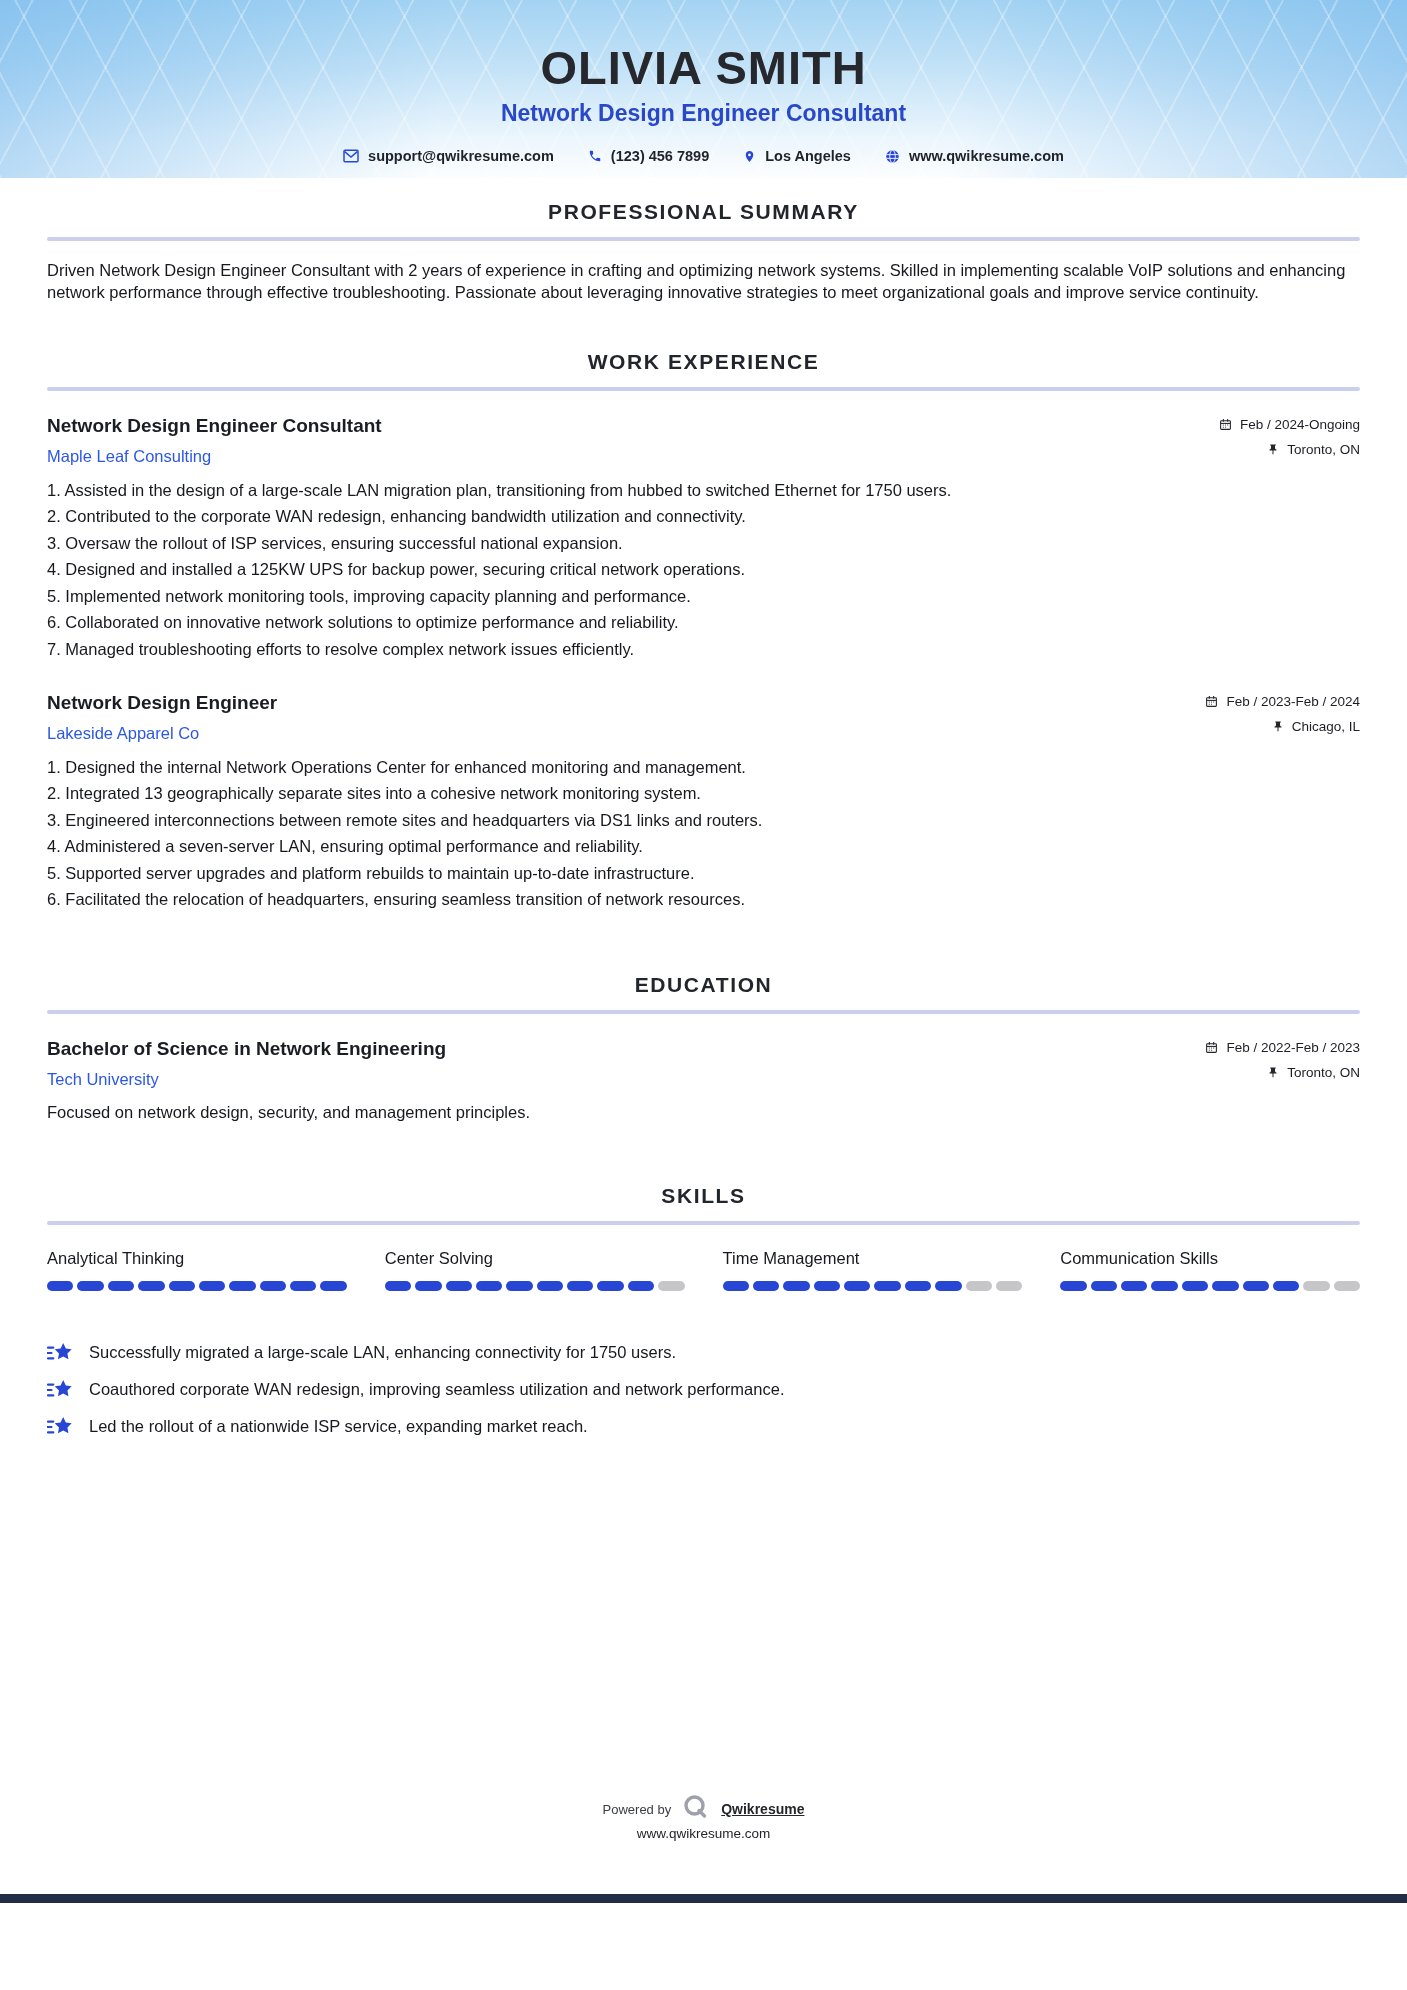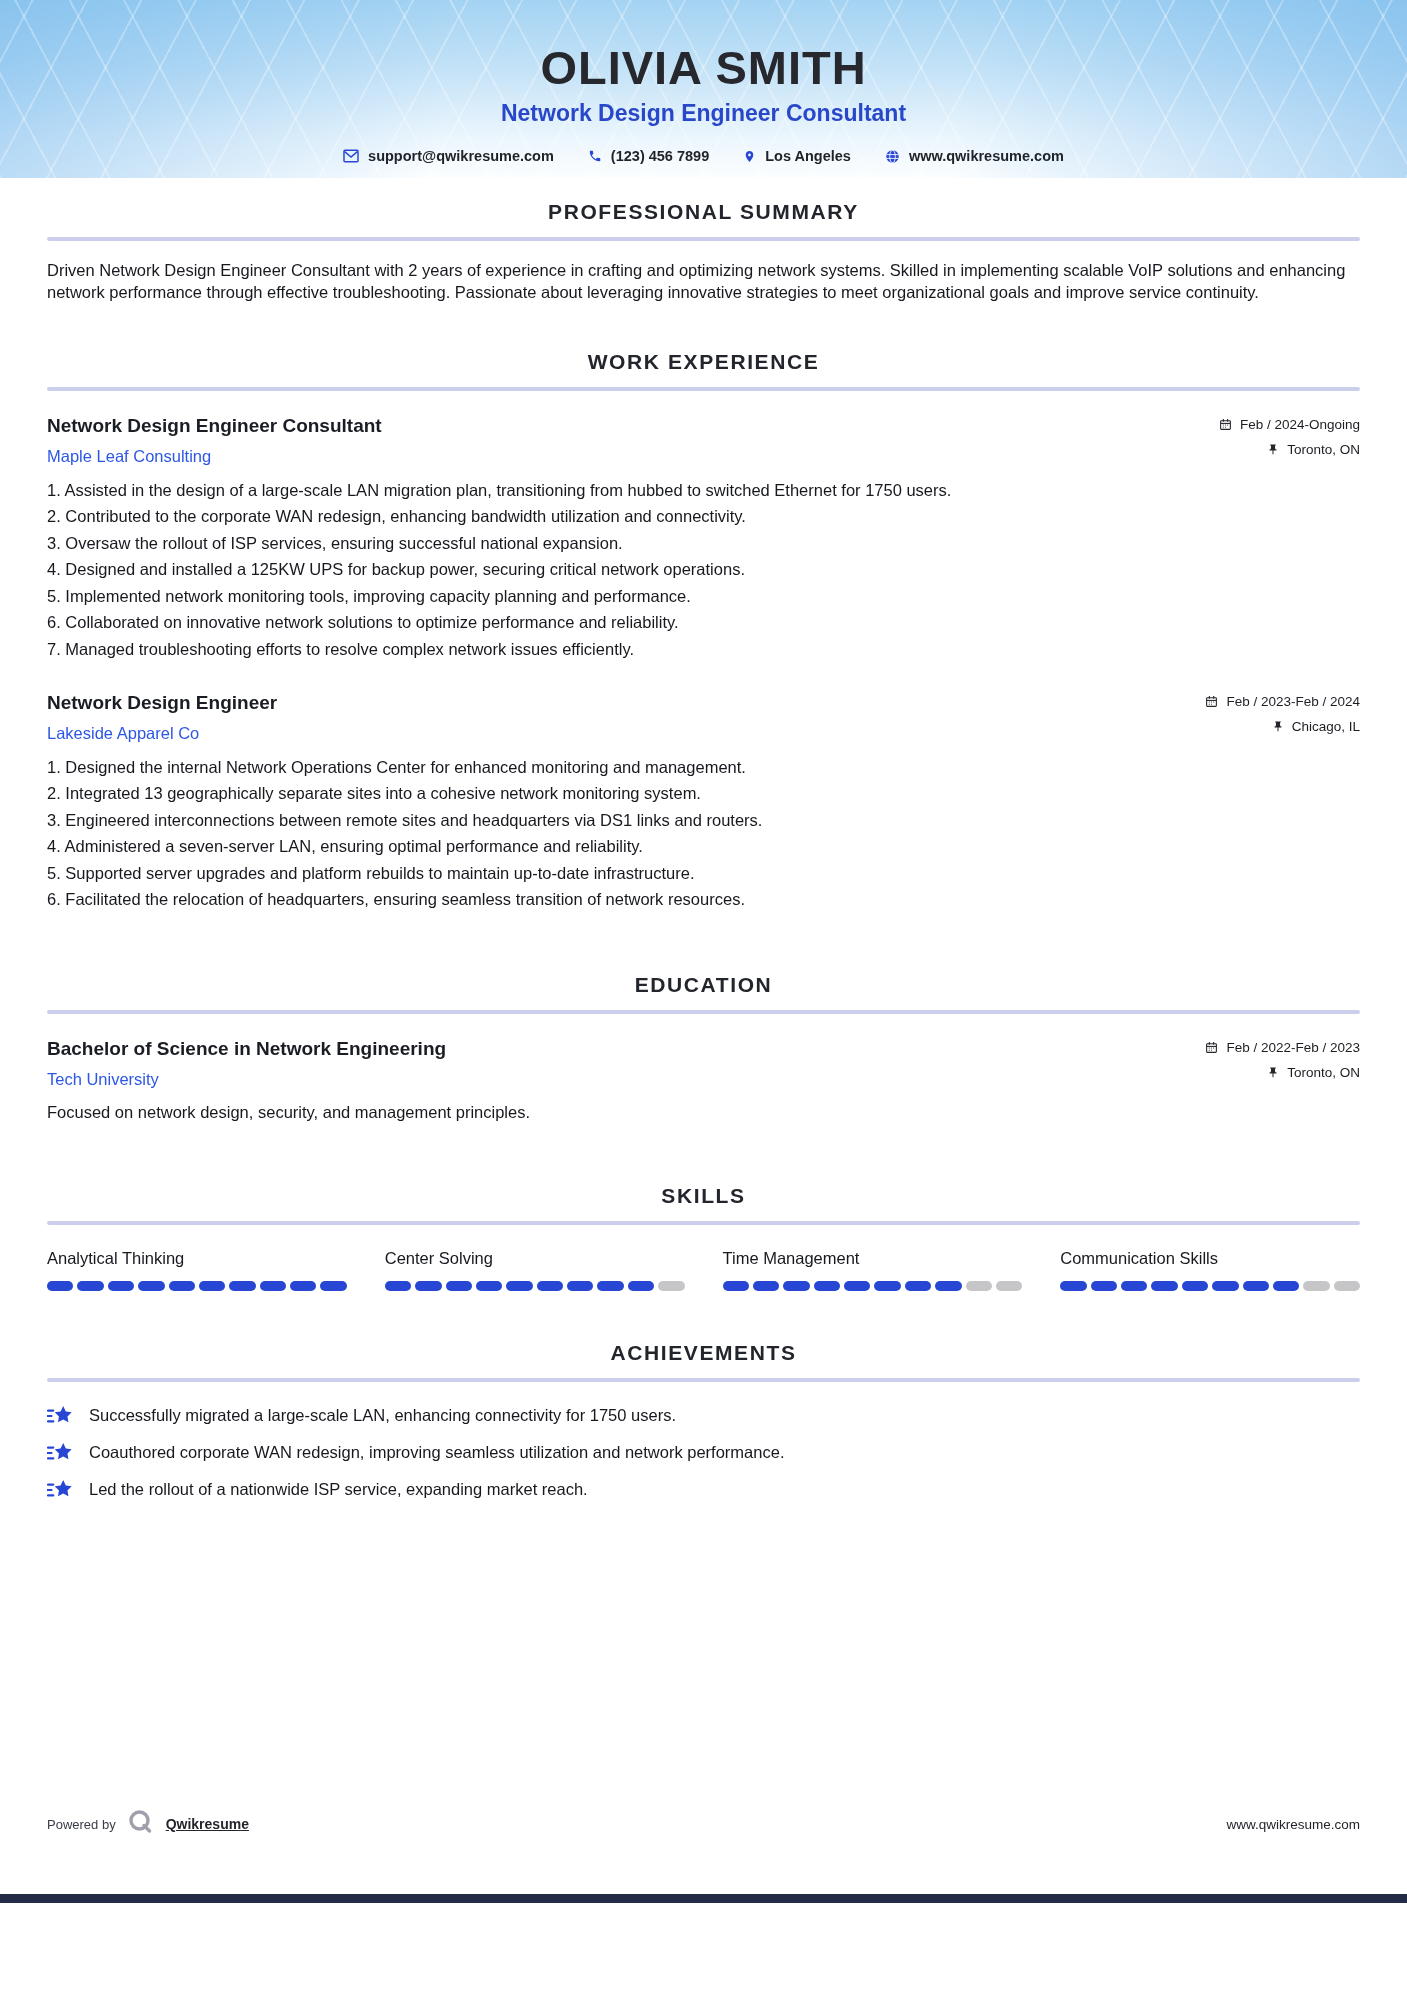--- a/index.html
+++ b/index.html
@@ -117,20 +117,21 @@
 
   
   .footer {
     position: absolute;
     left: 0; right: 0;
     bottom: 62px;
     padding: 0 47px;
     display: flex;
     justify-content: space-between;
     align-items: center;
+    flex-direction: column;
   }
   .footer-left { display: flex; align-items: center; gap: 10px; }
   .powered-by { font-size: 13px; color: #3a3d46; }
   .brand-link { font-size: 14px; font-weight: 600; color: #23252b; text-decoration: underline; }
   .footer-site { font-size: 13.5px; color: #23252b; }
   .bottom-bar {
     position: absolute;
     left: 0; right: 0; bottom: 0;
     height: 9px;
     background: var(--bottom-bar, #222c46);
@@ -377,24 +378,20 @@
               <span class="seg seg-on"></span>
               <span class="seg seg-on"></span>
               <span class="seg seg-off"></span>
               <span class="seg seg-off"></span>
             </div>
         </div>
       </div>
     </section>
 
     <section class="sec-achievements">
-      <div class="section-head">
-        <h2>ACHIEVEMENTS</h2>
-        <div class="rule"></div>
-      </div>
       <div class="ach-list">
         <div class="ach-item">
           <span>
             <svg width="27" height="24" viewBox="0 0 30 26">
                 <path d="M1 7h6M0 13h5M1 19h6" stroke="#2746d4" stroke-width="2.4" stroke-linecap="round"></path>
                 <path fill="#2746d4" d="M18 2l2.9 5.9 6.5 1-4.7 4.6 1.1 6.5-5.8-3-5.8 3 1.1-6.5-4.7-4.6 6.5-1z"></path>
               </svg>
           </span>
           <span class="ach-text">Successfully migrated a large-scale LAN, enhancing connectivity for 1750 users.</span>
         </div>

